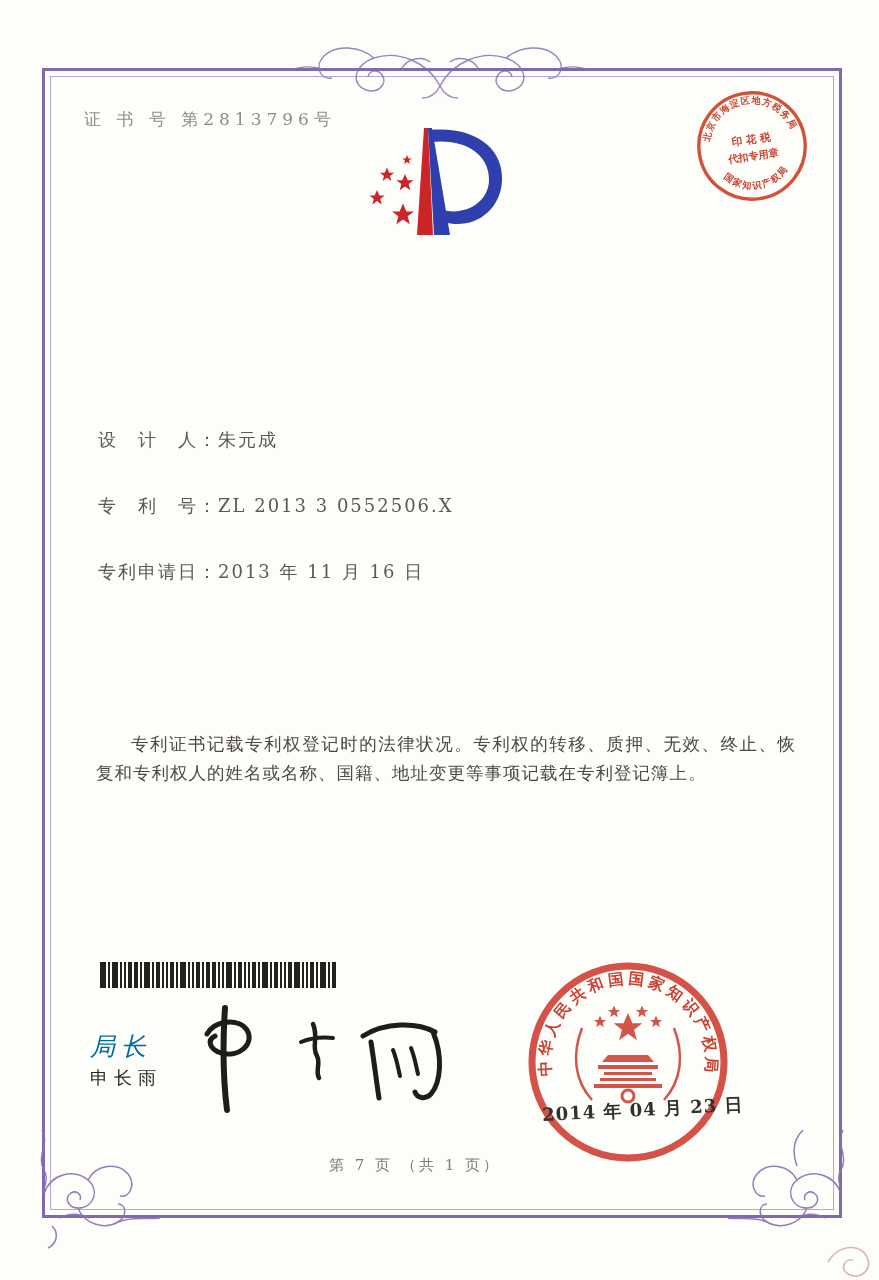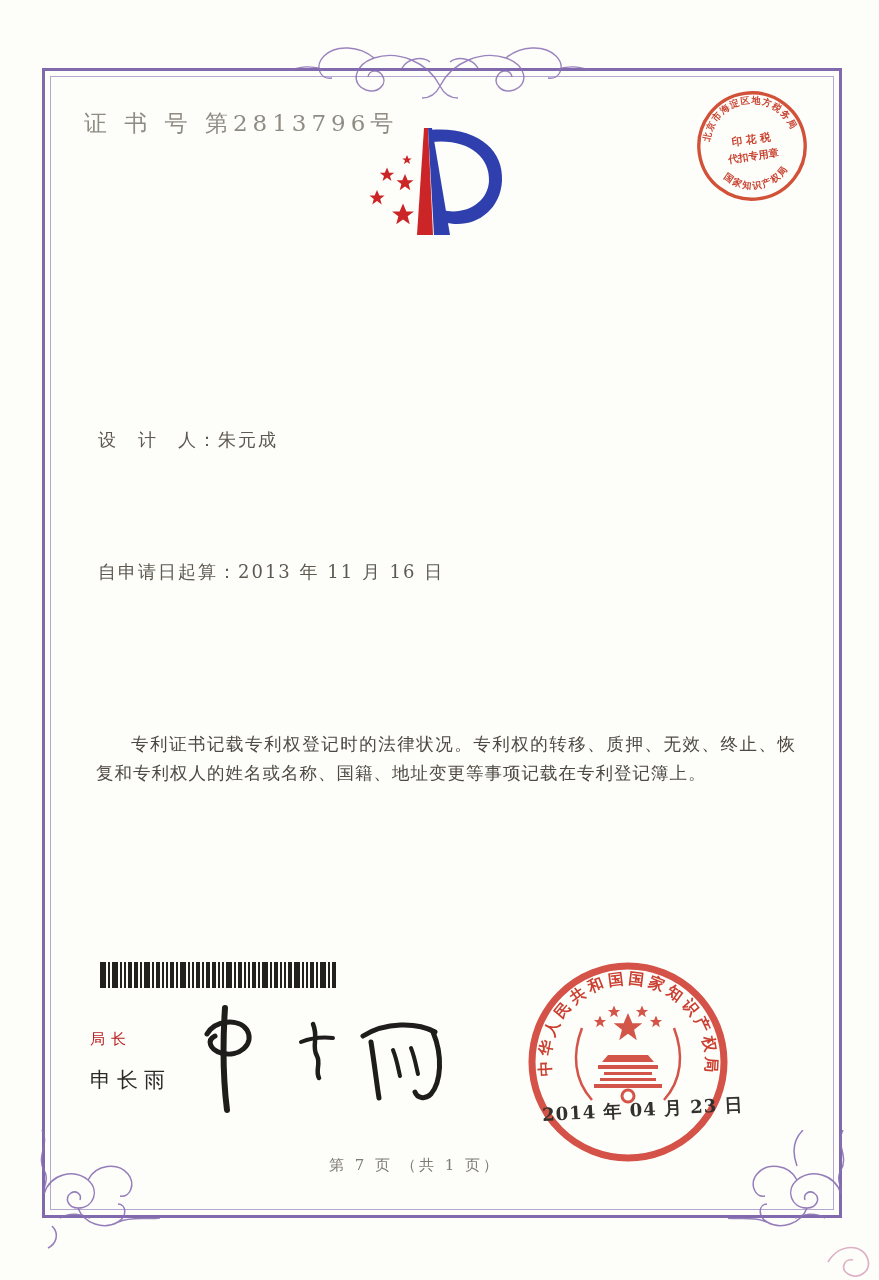--- a/index.html
+++ b/index.html
@@ -6,38 +6,38 @@
   .page{
     position:relative;width:879px;height:1280px;margin:0 auto;
     background:#fdfdfa;overflow:hidden;
     font-family:"DejaVu Serif", serif;color:#3f3c36;
   }
   .abs{position:absolute;}
   
   .frame-outer{left:42px;top:68px;width:794px;height:1144px;border:3px solid #6a4f9d;opacity:.85;}
   .frame-inner{left:50px;top:76px;width:782px;height:1132px;border:1px solid #a391c4;opacity:.8;}
   
-  .cert-no{left:84px;top:108px;font-size:23px;letter-spacing:5px;color:#8f8c83;}
+  .cert-no{left:84px;top:108px;font-size:17px;letter-spacing:5px;color:#8f8c83;}
   
   .title{left:0;top:240px;width:879px;text-align:center;font-size:42px;letter-spacing:8px;
          color:#25221f;font-weight:600;}
   
   .field{left:98px;font-size:18px;letter-spacing:2px;color:#5d5950;white-space:nowrap;}
   .f0{top:362px}.f1{top:428px}.f2{top:494px}.f3{top:560px}.f4{top:626px}.f5{top:692px}
   
   .body-text{left:96px;top:730px;width:700px;font-size:17.5px;line-height:29px;
              color:#4e4a42;letter-spacing:1px;text-align:justify;}
   .body-text p{margin:0;text-indent:2em;}
   
   .barcode{left:100px;top:962px;width:250px;height:26px;display:flex;align-items:stretch;}
   .barcode .bar{background:#22211e;margin-right:2px;}
   
-  .signer-title{left:90px;top:1030px;font-size:15px;letter-spacing:6px;color:#b91c1c;
-                font-family:"DejaVu Sans", sans-serif;}
-  .signer-name{left:90px;top:1066px;font-size:21px;letter-spacing:6px;color:#2b2a28;
+  .signer-title{left:90px;top:1030px;font-size:25px;letter-spacing:6px;color:#0369a1;
+                font-family:"DejaVu Sans", sans-serif;font-style:italic;}
+  .signer-name{left:90px;top:1066px;font-size:18px;letter-spacing:6px;color:#2b2a28;
                font-family:"DejaVu Sans", sans-serif;}
   .sig-svg{left:195px;top:998px;}
   
   .seal-main{left:528px;top:962px;opacity:.95;}
   .seal-date{left:542px;top:1098px;width:190px;font-size:18px;font-weight:bold;color:#33312d;
              letter-spacing:1px;transform:rotate(-3deg);white-space:nowrap;}
   
   .tax-stamp{left:694px;top:88px;transform:rotate(-8deg);opacity:.95;}
   
   .footer{left:0;top:1156px;width:830px;text-align:center;font-size:15px;letter-spacing:3px;
@@ -124,22 +124,25 @@
     <text font-size="9.5" fill="#c63b27" letter-spacing="1.5" font-weight="bold">
       <textPath href="#taxBot" startOffset="50%" text-anchor="middle">国家知识产权局</textPath>
     </text>
     <text x="60" y="57" font-size="11" fill="#c63b27" text-anchor="middle" font-weight="bold">印 花 税</text>
     <text x="60" y="74" font-size="10.5" fill="#c63b27" text-anchor="middle" font-weight="bold">代扣专用章</text>
   </svg>
 
   <div class="abs field f1">
     <span>设　计　人：</span><span>朱元成</span>
   </div>
+  <div class="abs field f2">
+    <span>专　利　号：</span><span>ZL 2013 3 0552506.X</span>
+  </div>
   <div class="abs field f3">
-    <span>自申请日起算：</span><span>2013 年 11 月 16 日</span>
+    <span>专利申请日：</span><span>2013 年 11 月 16 日</span>
   </div>
 
   <div class="abs body-text">
     <p>专利证书记载专利权登记时的法律状况。专利权的转移、质押、无效、终止、恢复和专利权人的姓名或名称、国籍、地址变更等事项记载在专利登记簿上。</p>
   </div>
 
   <div class="abs barcode">
       <div class="bar" style="width: 6px;"></div>
       <div class="bar" style="width: 2px;"></div>
       <div class="bar" style="width: 6px;"></div>

